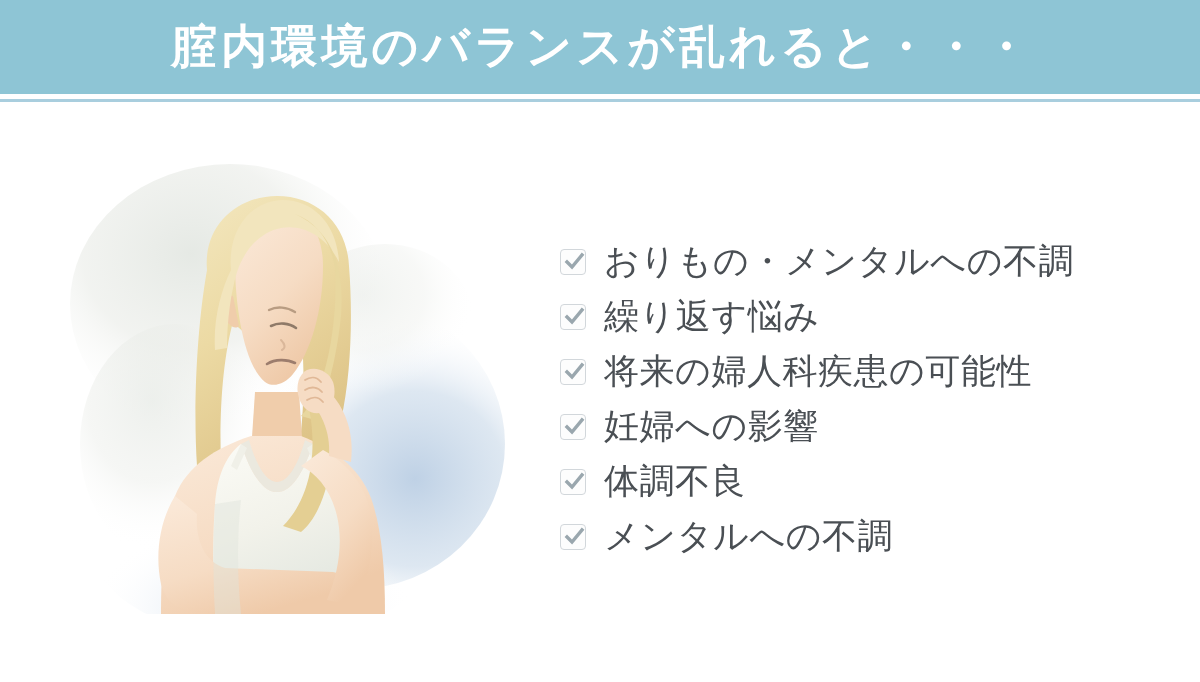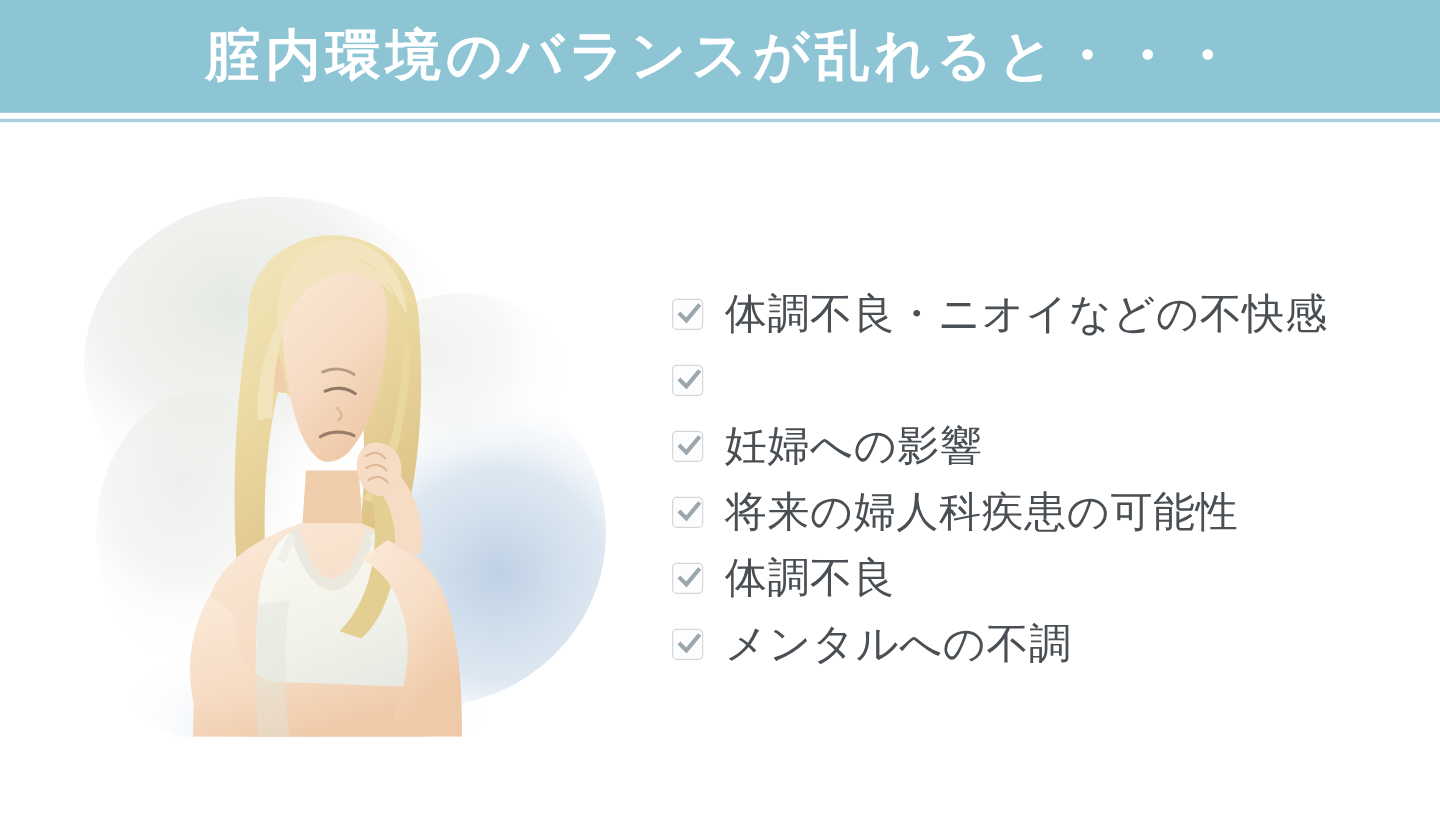--- a/index.html
+++ b/index.html
@@ -235,47 +235,48 @@
     </div>
 
     <div class="checklist">
 
       <div class="check-row">
         <span class="checkbox">
           <svg viewBox="0 0 22 22" xmlns="http://www.w3.org/2000/svg" aria-hidden="true">
             <path d="M4 11 L9 16 L19 4" fill="none" stroke="#9aa7ae" stroke-width="3.4" stroke-linecap="square" stroke-linejoin="miter"></path>
           </svg>
         </span>
-        <span class="check-label">体調不良・ニオイなどの不快感</span>
-      </div>
-
-      <div class="check-row">
-        <span class="checkbox">
-          <svg viewBox="0 0 22 22" xmlns="http://www.w3.org/2000/svg" aria-hidden="true">
-            <path d="M4 11 L9 16 L19 4" fill="none" stroke="#9aa7ae" stroke-width="3.4" stroke-linecap="square" stroke-linejoin="miter"></path>
-          </svg>
-        </span>
+        <span class="check-label">おりもの・メンタルへの不調</span>
+      </div>
+
+      <div class="check-row">
+        <span class="checkbox">
+          <svg viewBox="0 0 22 22" xmlns="http://www.w3.org/2000/svg" aria-hidden="true">
+            <path d="M4 11 L9 16 L19 4" fill="none" stroke="#9aa7ae" stroke-width="3.4" stroke-linecap="square" stroke-linejoin="miter"></path>
+          </svg>
+        </span>
+        <span class="check-label">繰り返す悩み</span>
+      </div>
+
+      <div class="check-row">
+        <span class="checkbox">
+          <svg viewBox="0 0 22 22" xmlns="http://www.w3.org/2000/svg" aria-hidden="true">
+            <path d="M4 11 L9 16 L19 4" fill="none" stroke="#9aa7ae" stroke-width="3.4" stroke-linecap="square" stroke-linejoin="miter"></path>
+          </svg>
+        </span>
+        <span class="check-label">将来の婦人科疾患の可能性</span>
       </div>
 
       <div class="check-row">
         <span class="checkbox">
           <svg viewBox="0 0 22 22" xmlns="http://www.w3.org/2000/svg" aria-hidden="true">
             <path d="M4 11 L9 16 L19 4" fill="none" stroke="#9aa7ae" stroke-width="3.4" stroke-linecap="square" stroke-linejoin="miter"></path>
           </svg>
         </span>
         <span class="check-label">妊婦への影響</span>
-      </div>
-
-      <div class="check-row">
-        <span class="checkbox">
-          <svg viewBox="0 0 22 22" xmlns="http://www.w3.org/2000/svg" aria-hidden="true">
-            <path d="M4 11 L9 16 L19 4" fill="none" stroke="#9aa7ae" stroke-width="3.4" stroke-linecap="square" stroke-linejoin="miter"></path>
-          </svg>
-        </span>
-        <span class="check-label">将来の婦人科疾患の可能性</span>
       </div>
 
       <div class="check-row">
         <span class="checkbox">
           <svg viewBox="0 0 22 22" xmlns="http://www.w3.org/2000/svg" aria-hidden="true">
             <path d="M4 11 L9 16 L19 4" fill="none" stroke="#9aa7ae" stroke-width="3.4" stroke-linecap="square" stroke-linejoin="miter"></path>
           </svg>
         </span>
         <span class="check-label">体調不良</span>
       </div>

